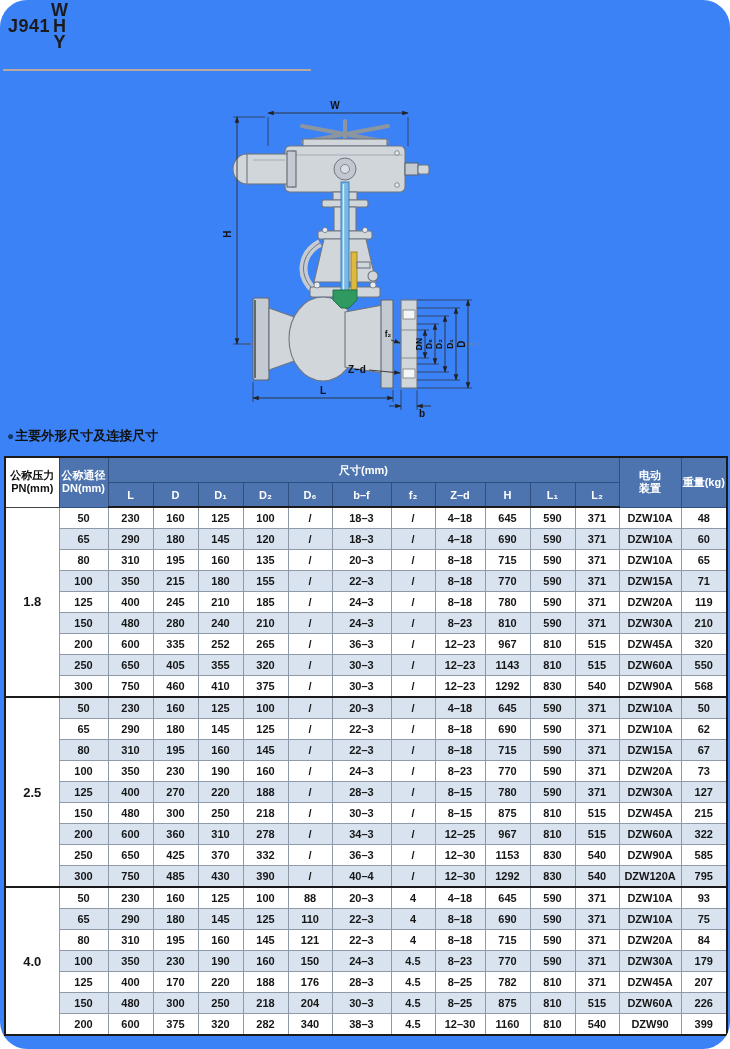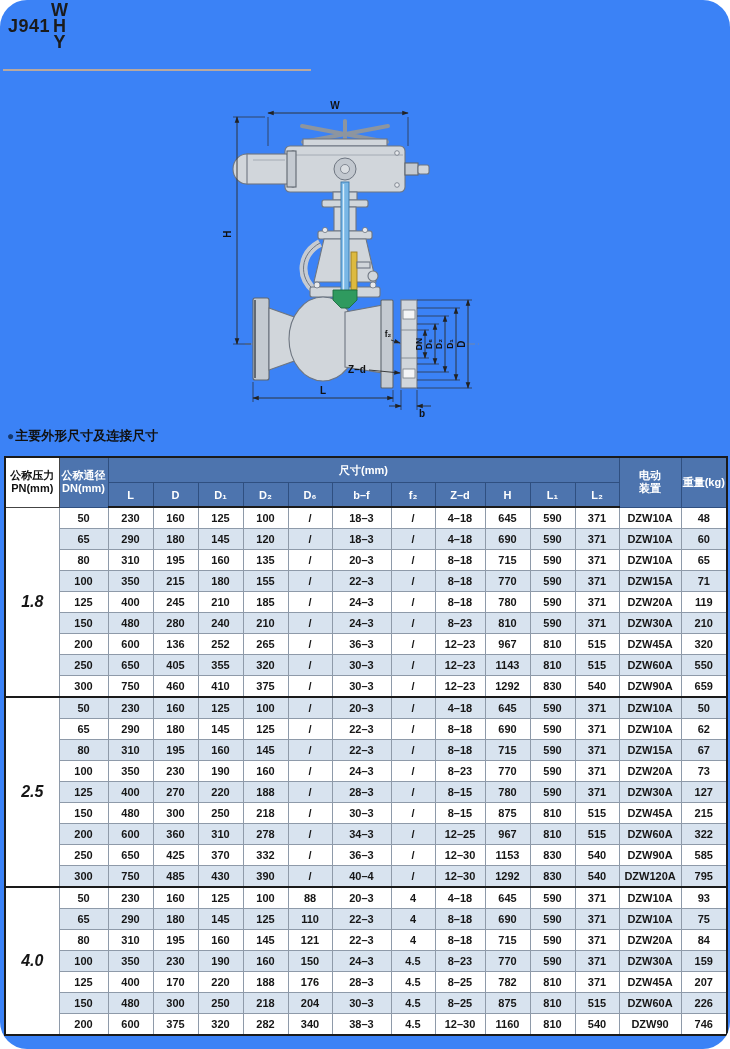--- a/index.html
+++ b/index.html
@@ -46,21 +46,21 @@
   .dim-table thead th {
     background:#4d74ae; color:#ffffff; border:1px solid #2f4f80; font-weight:bold;
   }
   .dim-table thead tr.hr1 th { height:24px; }
   .dim-table thead tr.hr2 th { height:23px; }
   .dim-table thead th .hline { display:block; line-height:13px; }
   .dim-table thead th.pn-head { background:#ffffff; color:#111; border-color:#444; }
   .dim-table thead tr:last-child th { border-bottom:2px solid #1a1a1a; }
   .dim-table tbody td { height:20px; background:#ffffff; }
   .dim-table tbody tr.stripe td { background:#d8e3ef; }
-  .dim-table tbody td.pn-cell { background:#ffffff !important; font-size:16px;font-style:italic; }
+  .dim-table tbody td.pn-cell { background:#ffffff !important; font-size:13px; }
   .dim-table tbody tr.group-start td { border-top:2px solid #1a1a1a; }
 </style>
 </head>
 <body>
 
 <div class="page">
 
   <div class="title-block">
     <span>J941</span>
     <span class="title-stack">
@@ -371,21 +371,21 @@
           <td>8–23</td>
           <td>810</td>
           <td>590</td>
           <td>371</td>
           <td>DZW30A</td>
           <td>210</td>
         </tr>
         <tr>
           <td>200</td>
           <td>600</td>
-          <td>136</td>
+          <td>335</td>
           <td>252</td>
           <td>265</td>
           <td>/</td>
           <td>36–3</td>
           <td>/</td>
           <td>12–23</td>
           <td>967</td>
           <td>810</td>
           <td>515</td>
           <td>DZW45A</td>
@@ -414,21 +414,21 @@
           <td>410</td>
           <td>375</td>
           <td>/</td>
           <td>30–3</td>
           <td>/</td>
           <td>12–23</td>
           <td>1292</td>
           <td>830</td>
           <td>540</td>
           <td>DZW90A</td>
-          <td>659</td>
+          <td>568</td>
         </tr>
         <tr class="stripe group-start">
           <td class="pn-cell" rowspan="9">2.5</td>
           <td>50</td>
           <td>230</td>
           <td>160</td>
           <td>125</td>
           <td>100</td>
           <td>/</td>
           <td>20–3</td>
@@ -624,21 +624,21 @@
           <td>190</td>
           <td>160</td>
           <td>150</td>
           <td>24–3</td>
           <td>4.5</td>
           <td>8–23</td>
           <td>770</td>
           <td>590</td>
           <td>371</td>
           <td>DZW30A</td>
-          <td>159</td>
+          <td>179</td>
         </tr>
         <tr>
           <td>125</td>
           <td>400</td>
           <td>170</td>
           <td>220</td>
           <td>188</td>
           <td>176</td>
           <td>28–3</td>
           <td>4.5</td>
@@ -672,18 +672,18 @@
           <td>320</td>
           <td>282</td>
           <td>340</td>
           <td>38–3</td>
           <td>4.5</td>
           <td>12–30</td>
           <td>1160</td>
           <td>810</td>
           <td>540</td>
           <td>DZW90</td>
-          <td>746</td>
+          <td>399</td>
         </tr>
       </tbody>
   </table>
 
 </div>
 
 </body></html>

